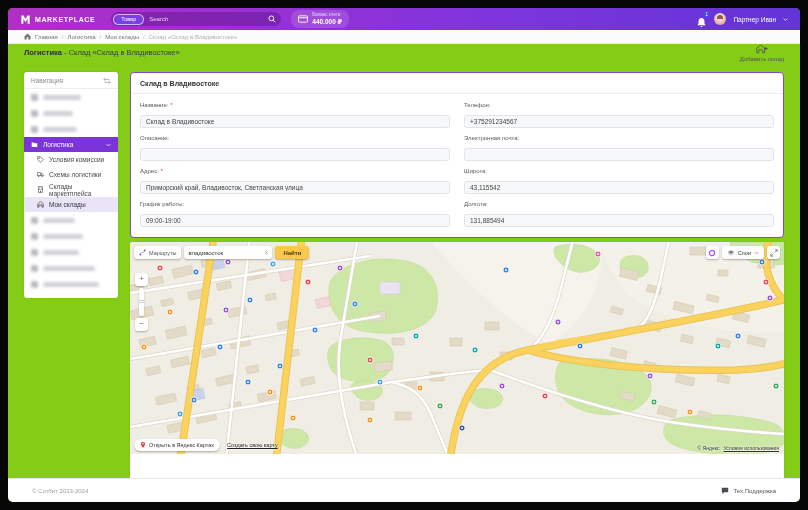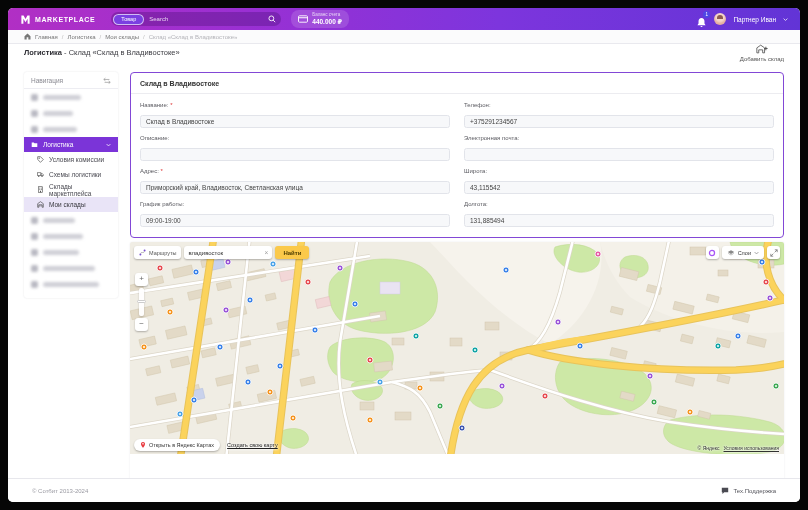--- a/index.html
+++ b/index.html
@@ -1,19 +1,19 @@
 <!DOCTYPE html>
 <html><head>
 <meta charset="utf-8">
 <style>
   * { margin:0; padding:0; box-sizing:border-box; }
   html,body { width:808px; height:510px; background:#060606; overflow:hidden;
     font-family:"Liberation Sans","DejaVu Sans",sans-serif; }
   #app { position:absolute; left:8px; top:8px; width:792px; height:494px;
-    background:#ffffff; border-radius:5px; overflow:hidden; }
+    background:#84cc16; border-radius:5px; overflow:hidden; }
 
   
   .topbar { position:absolute; top:0; left:0; right:0; height:22px;
     background:linear-gradient(90deg,#b12fc4 0%,#9a30d3 30%,#7d35dd 62%,#6234d6 100%);
     display:flex; align-items:center; padding:0 12px; color:#fff; }
   .logo { display:flex; align-items:center; gap:4px; }
   .logo-m { width:11px; height:11px; display:block; }
   .logo-text { font-size:7px; font-weight:bold; letter-spacing:.6px; }
   .searchwrap { margin-left:16px; width:170px; height:14px; border-radius:8px;
     background:rgba(40,0,80,.25); display:flex; align-items:center; padding:0 5px 0 2px; }

